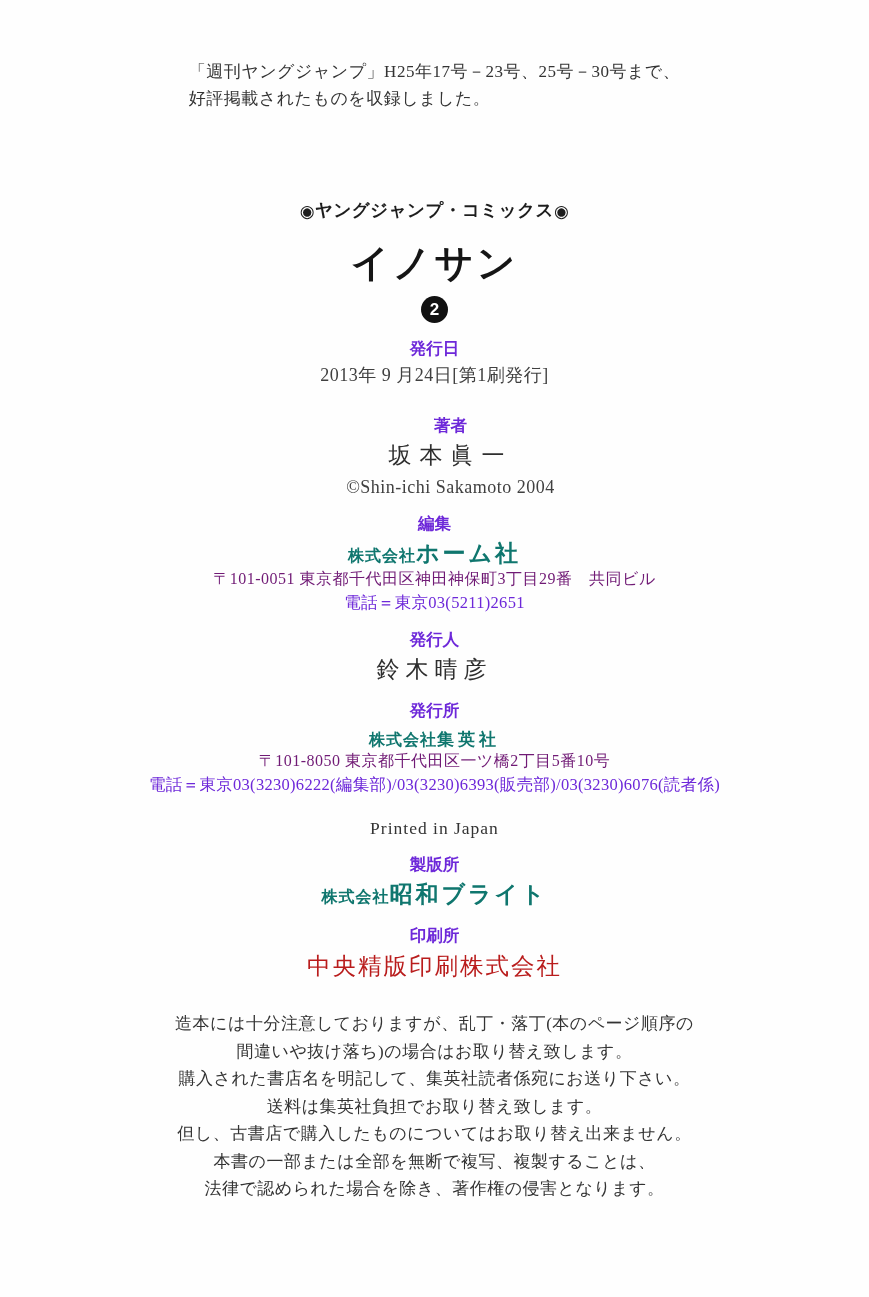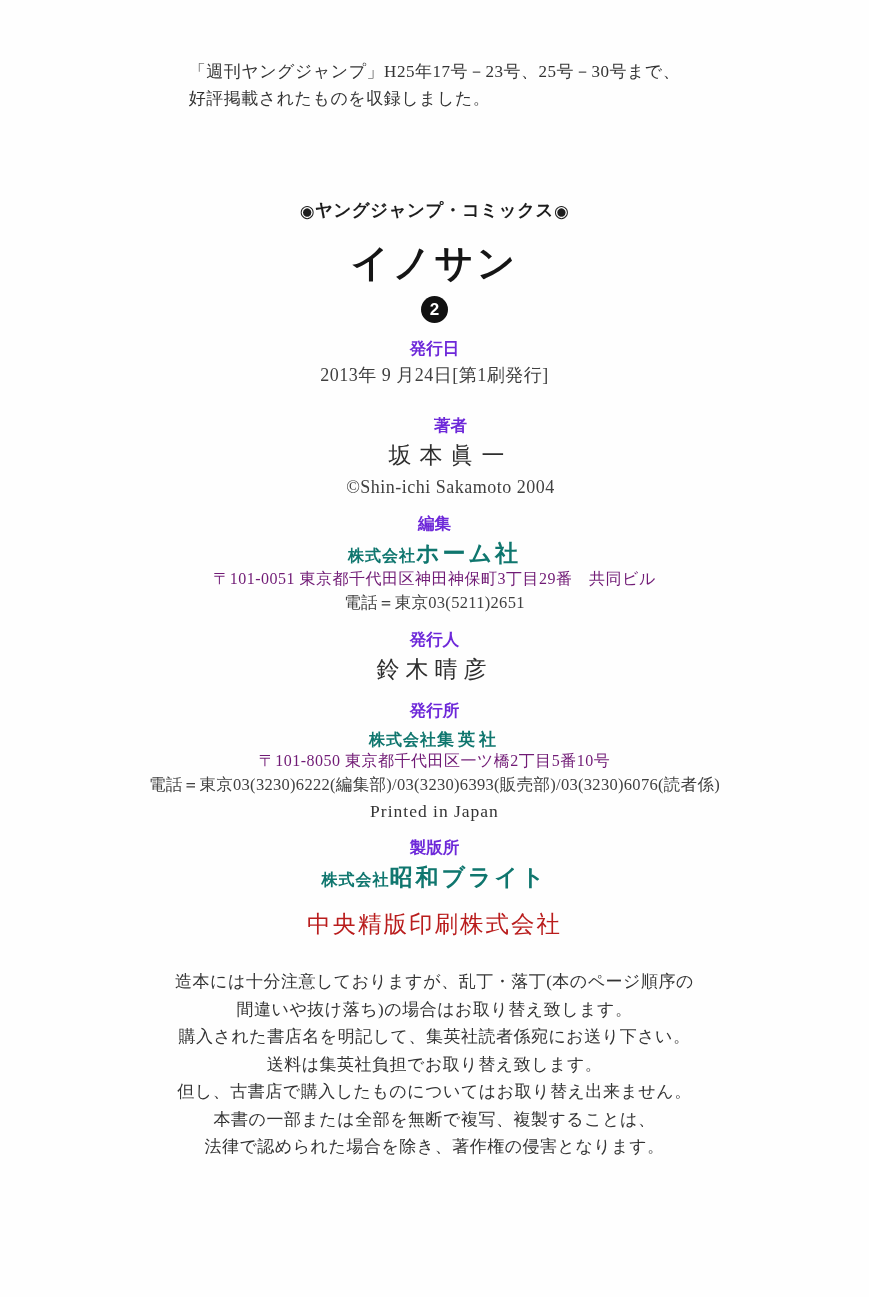--- a/index.html
+++ b/index.html
@@ -94,24 +94,24 @@
   .company-name { font-size: 23px; letter-spacing: 3px; }
   .address-line {
     font-size: 16px;
     letter-spacing: 0.5px;
     color: #701a75;
   }
   .phone-line {
     margin-top: 2px;
     font-size: 16.5px;
     letter-spacing: 0.3px;
-    color: #404040;
+    color: #6d28d9;
   }
   .printed-line {
-    margin-top: 5px;
+    margin-top: 22px;
     font-size: 17.5px;
     letter-spacing: 1px;
     color: #333;
   }
   .print-company {
     font-size: 23.5px;
     letter-spacing: 2px;
     color: #b91c1c;
   }
   
@@ -177,20 +177,21 @@
   </div>
 
   <div class="section">
     <div class="section-label">製版所</div>
     <div class="company-line">
       <span class="company-prefix">株式会社</span><span class="company-name">昭和ブライト</span>
     </div>
   </div>
 
   <div class="section">
+    <div class="section-label">印刷所</div>
     <div class="print-company">中央精版印刷株式会社</div>
   </div>
 
   <div class="notice">
     <div>造本には十分注意しておりますが、乱丁・落丁(本のページ順序の</div>
     <div>間違いや抜け落ち)の場合はお取り替え致します。</div>
     <div>購入された書店名を明記して、集英社読者係宛にお送り下さい。</div>
     <div>送料は集英社負担でお取り替え致します。</div>
     <div>但し、古書店で購入したものについてはお取り替え出来ません。</div>
     <div>本書の一部または全部を無断で複写、複製することは、</div>

